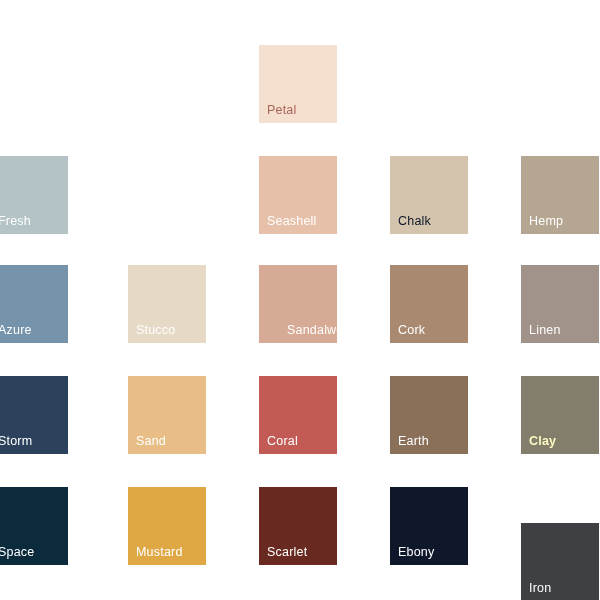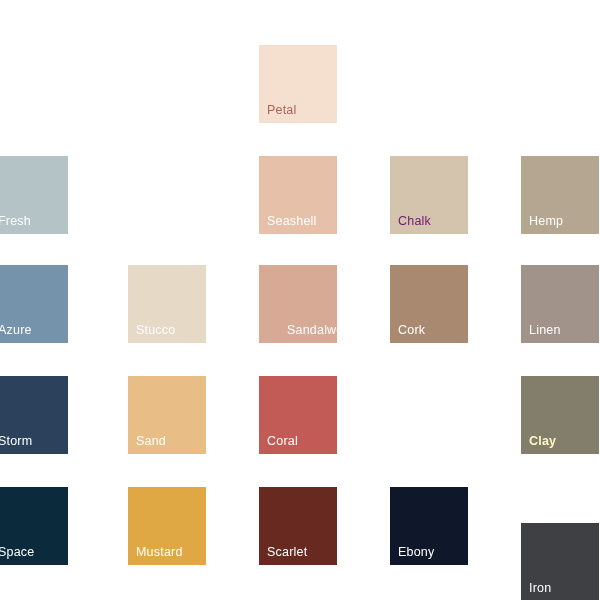--- a/index.html
+++ b/index.html
@@ -45,21 +45,21 @@
     <div class="swatch" style="left: 259px; top: 45px; width: 78px; height: 78px; background: rgb(245, 224, 208);">
       <span class="swatch-label" style="color: rgb(168, 101, 90);">Petal</span>
     </div>
     <div class="swatch" style="left: -10px; top: 156px; width: 78px; height: 78px; background: rgb(180, 196, 198);">
       <span class="swatch-label" style="color: rgb(255, 255, 255);">Fresh</span>
     </div>
     <div class="swatch" style="left: 259px; top: 156px; width: 78px; height: 78px; background: rgb(230, 192, 168);">
       <span class="swatch-label" style="color: rgb(255, 255, 255); margin-top: 24px;">Seashell</span>
     </div>
     <div class="swatch" style="left: 390px; top: 156px; width: 78px; height: 78px; background: rgb(212, 196, 174);">
-      <span class="swatch-label" style="color: #701a75; text-align: right;">Chalk</span>
+      <span class="swatch-label" style="color: #0f172a; text-align: right;">Chalk</span>
     </div>
     <div class="swatch" style="left: 521px; top: 156px; width: 78px; height: 78px; background: rgb(180, 166, 145);">
       <span class="swatch-label" style="color: rgb(255, 255, 255);">Hemp</span>
     </div>
     <div class="swatch" style="left: -10px; top: 265px; width: 78px; height: 78px; background: rgb(117, 147, 171);">
       <span class="swatch-label" style="color: rgb(255, 255, 255);">Azure</span>
     </div>
     <div class="swatch" style="left: 128px; top: 265px; width: 78px; height: 78px; background: rgb(230, 218, 198);">
       <span class="swatch-label" style="color: rgb(255, 255, 255);">Stucco</span>
     </div>
@@ -74,20 +74,23 @@
     </div>
     <div class="swatch" style="left: -10px; top: 376px; width: 78px; height: 78px; background: rgb(44, 66, 92);">
       <span class="swatch-label" style="color: rgb(255, 255, 255);">Storm</span>
     </div>
     <div class="swatch" style="left: 128px; top: 376px; width: 78px; height: 78px; background: rgb(232, 190, 134);">
       <span class="swatch-label" style="color: rgb(255, 255, 255);">Sand</span>
     </div>
     <div class="swatch" style="left: 259px; top: 376px; width: 78px; height: 78px; background: rgb(194, 90, 85);">
       <span class="swatch-label" style="color: rgb(255, 255, 255);">Coral</span>
     </div>
+    <div class="swatch" style="left: 390px; top: 376px; width: 78px; height: 78px; background: rgb(138, 112, 89);">
+      <span class="swatch-label" style="color: rgb(255, 255, 255);">Earth</span>
+    </div>
     <div class="swatch" style="left: 521px; top: 376px; width: 78px; height: 78px; background: rgb(131, 125, 107);">
       <span class="swatch-label" style="color: #fef9c3; font-weight: bold;">Clay</span>
     </div>
     <div class="swatch" style="left: -10px; top: 487px; width: 78px; height: 78px; background: rgb(11, 43, 60);">
       <span class="swatch-label" style="color: rgb(255, 255, 255);">Space</span>
     </div>
     <div class="swatch" style="left: 128px; top: 487px; width: 78px; height: 78px; background: rgb(224, 168, 69);">
       <span class="swatch-label" style="color: rgb(255, 255, 255);">Mustard</span>
     </div>
     <div class="swatch" style="left: 259px; top: 487px; width: 78px; height: 78px; background: rgb(104, 42, 32);">

